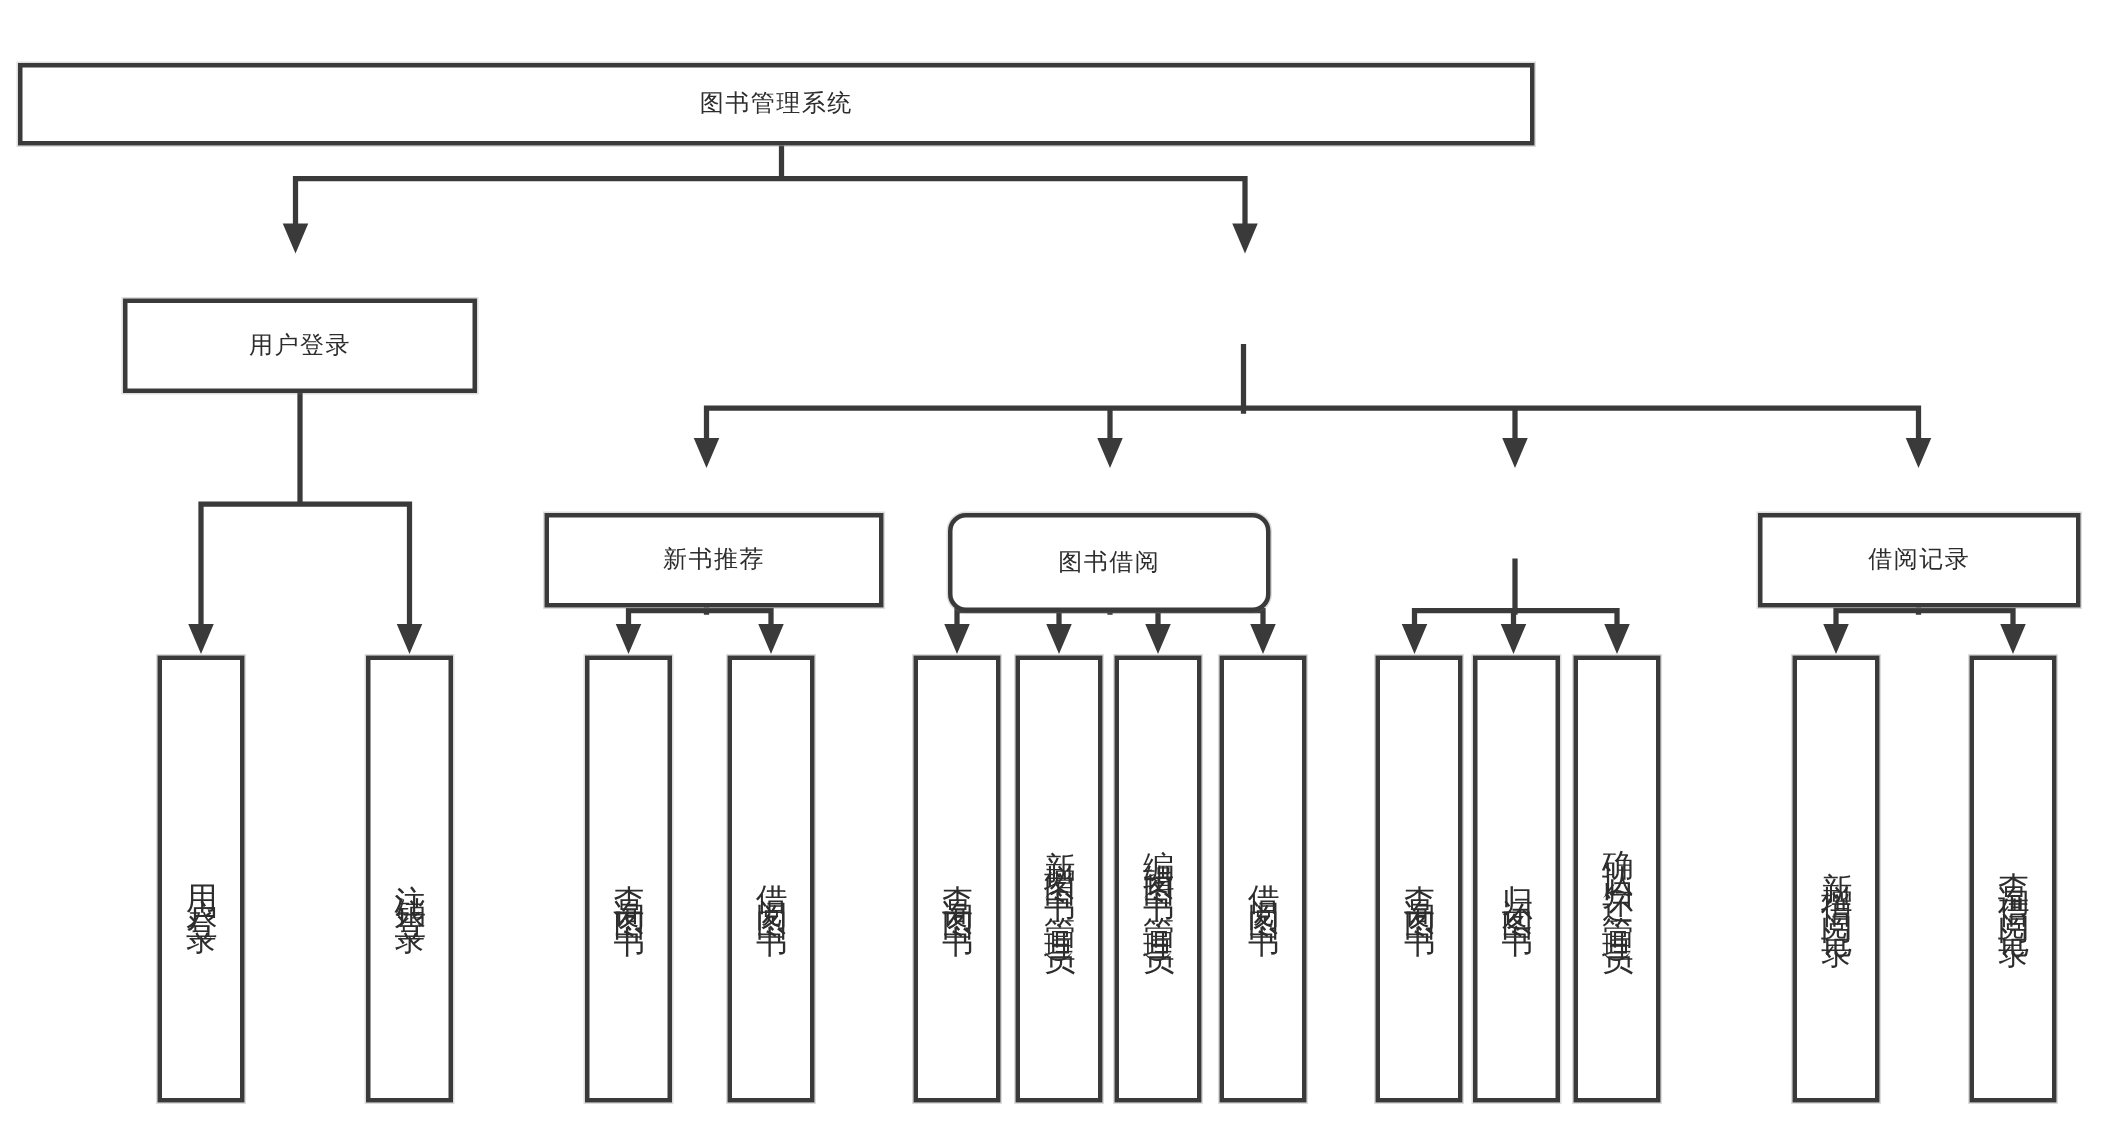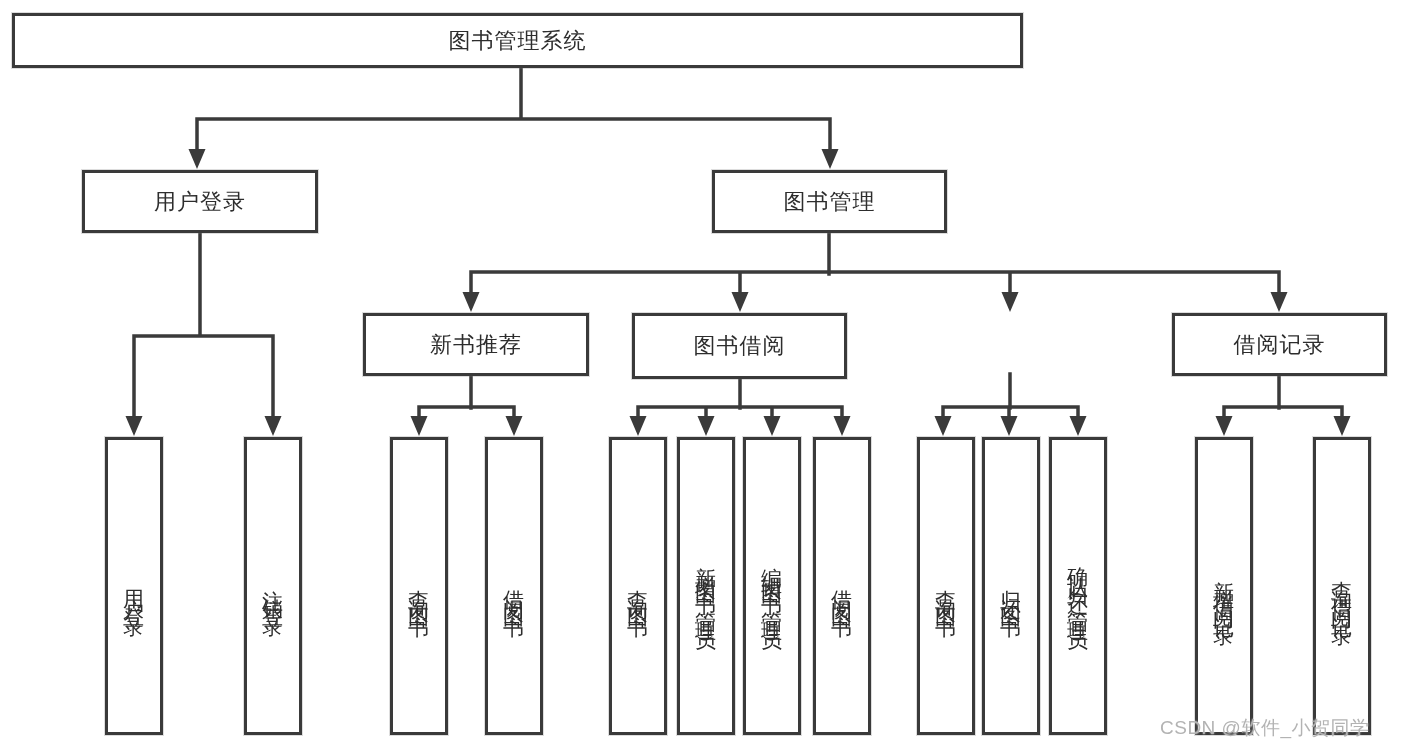--- a/index.html
+++ b/index.html
@@ -16,21 +16,21 @@
     box-sizing:border-box;
     border:3px solid #3a3a3a;
     background:#ffffff;
     display:flex;
     align-items:center;
     justify-content:center;
     color:#2d2d2d;
     z-index:2;
     box-shadow:0 0 0 1px rgba(120,120,120,0.25);
   }
-  .hnode{font-size:22px;letter-spacing:1px;}
+  .hnode{font-size:16px;letter-spacing:1px;margin-top:29px;}
   .vnode{font-size:21px;}
   .vnode .vtext{
     writing-mode:vertical-rl;
     text-orientation:mixed;
     letter-spacing:9px;
     line-height:1;
     margin-bottom:-9px;
     white-space:nowrap;
   }
   .watermark{
@@ -107,28 +107,25 @@
              M1333.5 416 L1350.5 416 L1342 436 Z" fill="#3a3a3a" stroke="none"></path>
   </svg>
 
   <div class="node hnode" style="left:12px;top:13px;width:1011px;height:55px;">
     <span>图书管理系统</span>
   </div>
 
   <div class="node hnode" style="left:82px;top:170px;width:236px;height:63px;">
     <span>用户登录</span>
   </div>
-  <div class="node hnode" style="left:712px;top:170px;width:235px;height:63px;">
-    <span>图书管理</span>
-  </div>
 
   <div class="node hnode" style="left:363px;top:313px;width:226px;height:63px;">
     <span>新书推荐</span>
   </div>
-  <div class="node hnode" style="left:632px;top:313px;width:215px;height:66px;">
+  <div class="node hnode" style="left:632px;top:313px;width:215px;height:66px;border-radius:12px;">
     <span>图书借阅</span>
   </div>
   <div class="node hnode" style="left:1172px;top:313px;width:215px;height:63px;">
     <span>借阅记录</span>
   </div>
 
   <div class="node vnode" style="left:105px;top:437px;width:58px;height:298px;">
     <span class="vtext">用户登录</span>
   </div>
   <div class="node vnode" style="left:244px;top:437px;width:58px;height:298px;">
@@ -165,15 +162,14 @@
     <span class="vtext">确认归还（管理员）</span>
   </div>
 
   <div class="node vnode" style="left:1195px;top:437px;width:58px;height:298px;">
     <span class="vtext">新增借阅记录</span>
   </div>
   <div class="node vnode" style="left:1313px;top:437px;width:58px;height:298px;">
     <span class="vtext">查询借阅记录</span>
   </div>
 
-  <div class="watermark">CSDN @软件_小贺同学</div>
 
 </div>
 
 </body></html>

